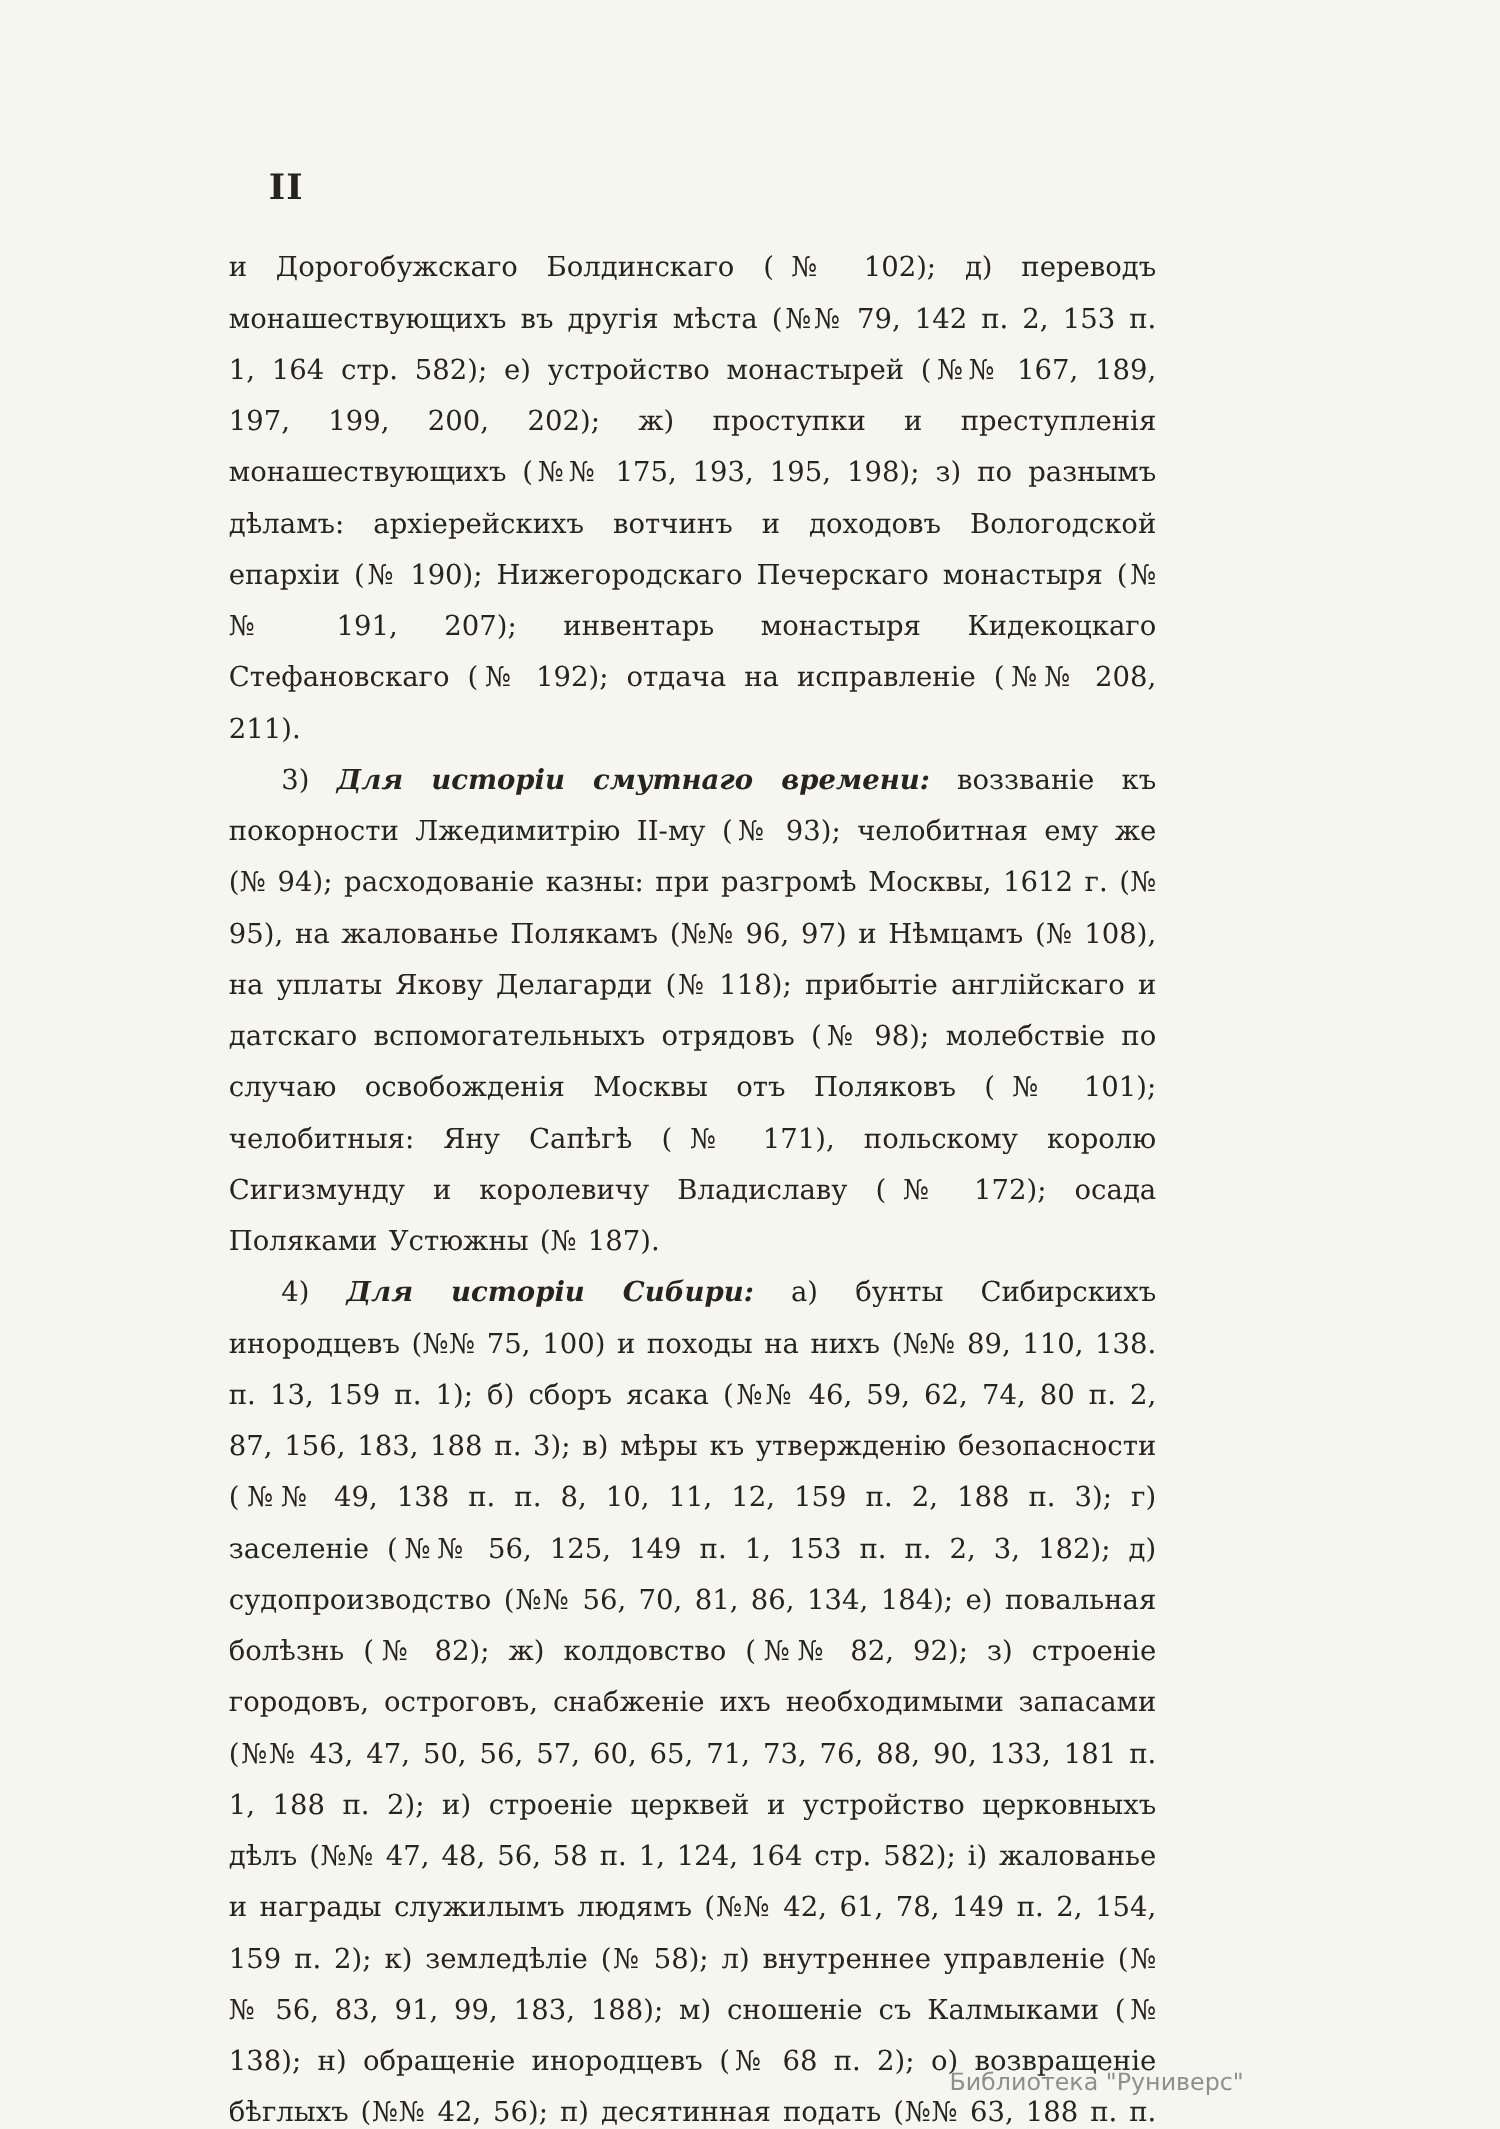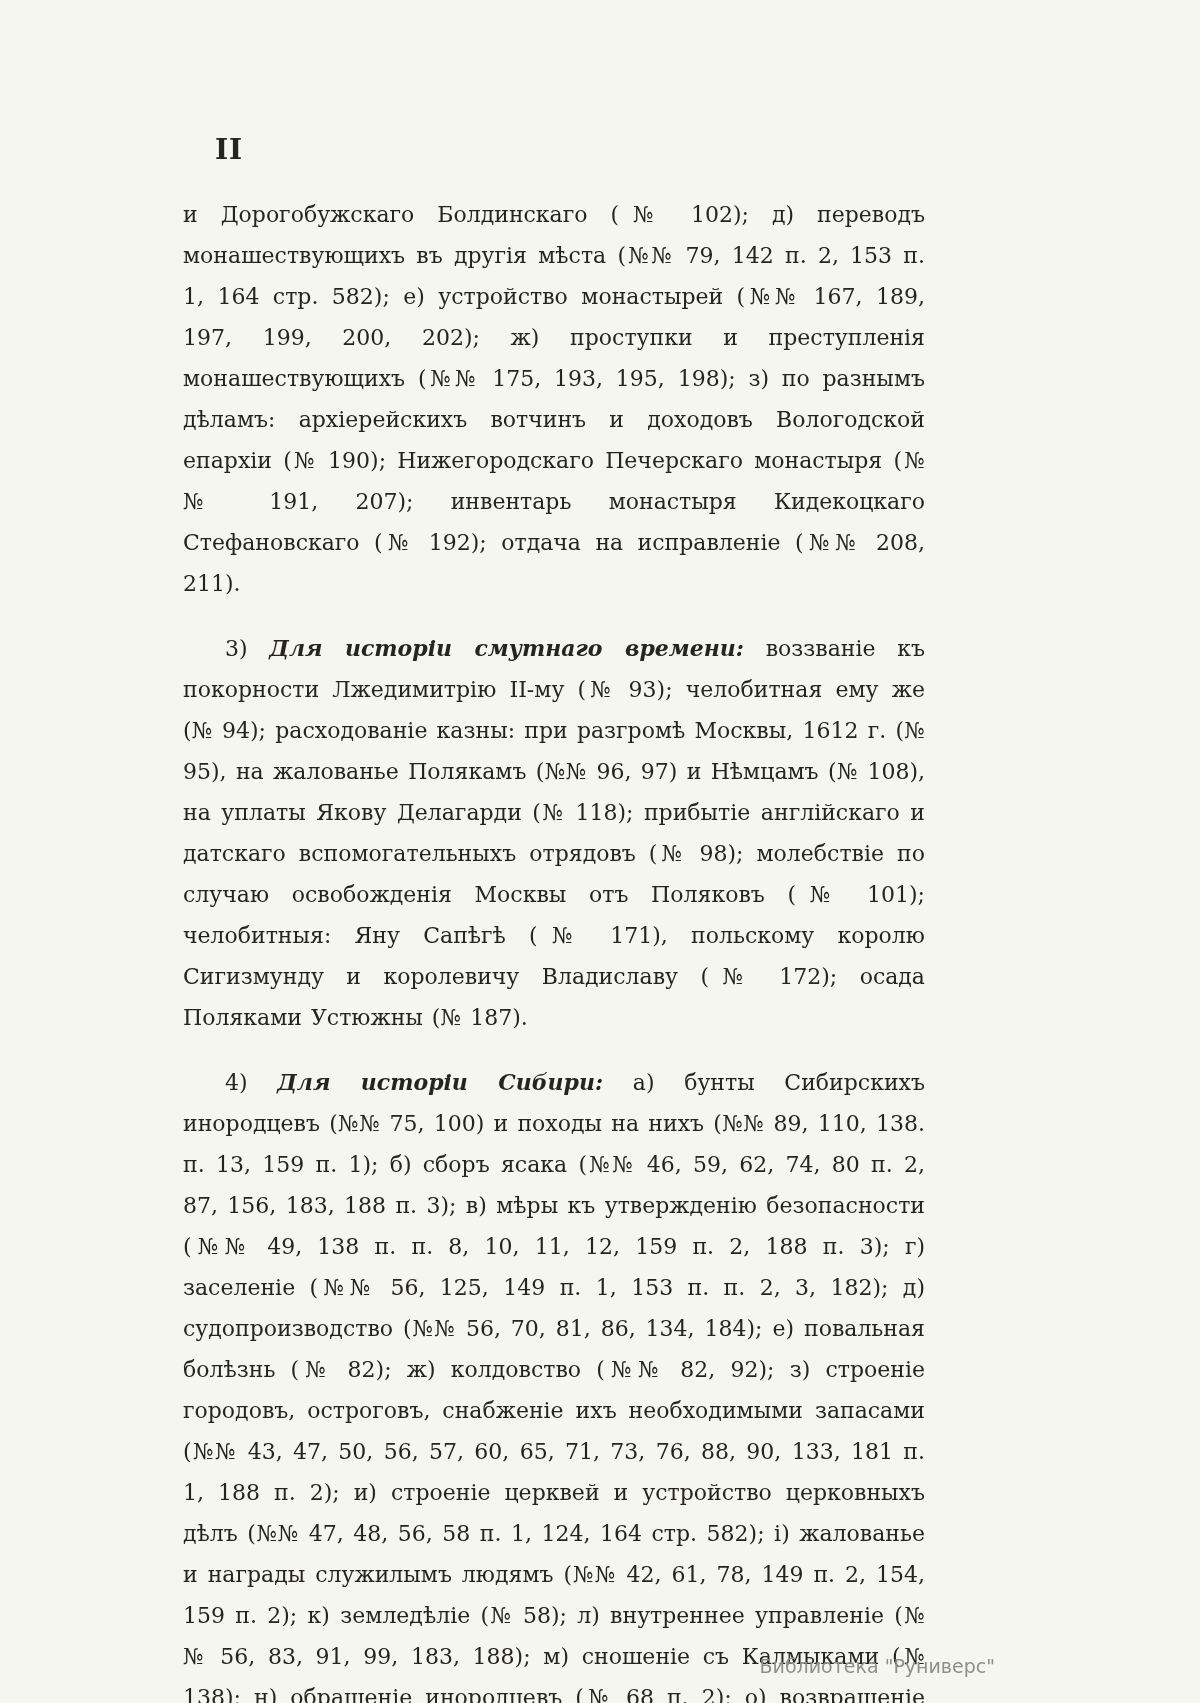--- a/index.html
+++ b/index.html
@@ -38,21 +38,20 @@
     font-size: 22px;
     line-height: 41px;
     text-align: justify;
   }
   .para {
     margin: 0;
     word-spacing: 2px;
   }
   .para.indent {
     text-indent: 42px;
-    margin-top: 24px;
   }
   .seg-normal {
     font-style: normal;
   }
   .seg-italic {
     font-style: italic;
     font-weight: bold;
   }
   .watermark {
     position: absolute;

